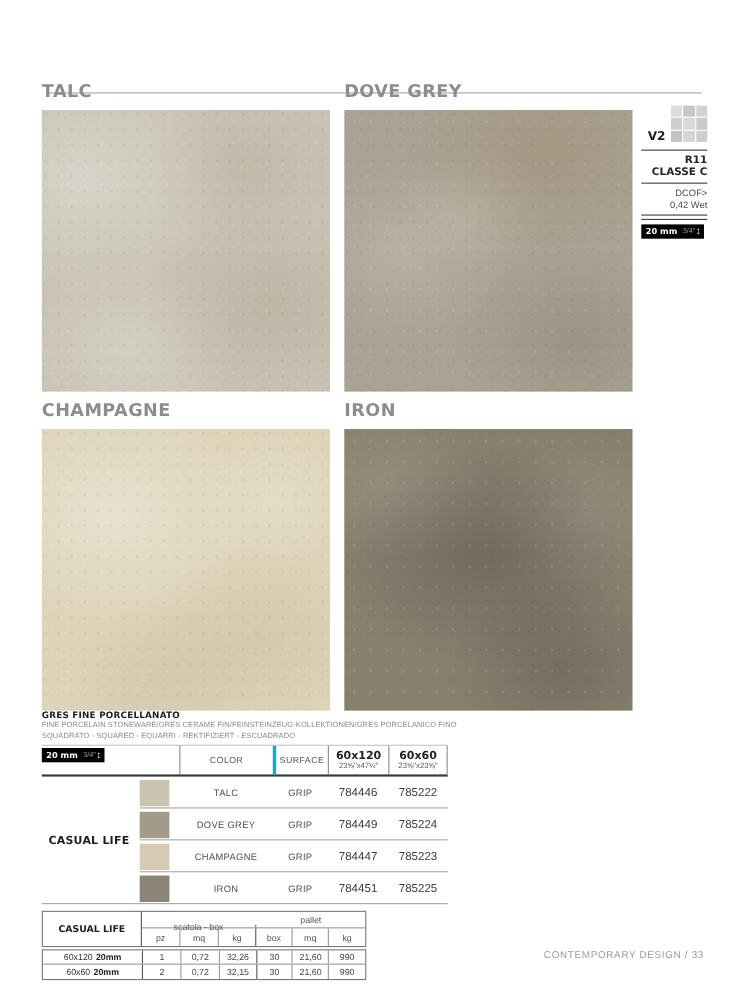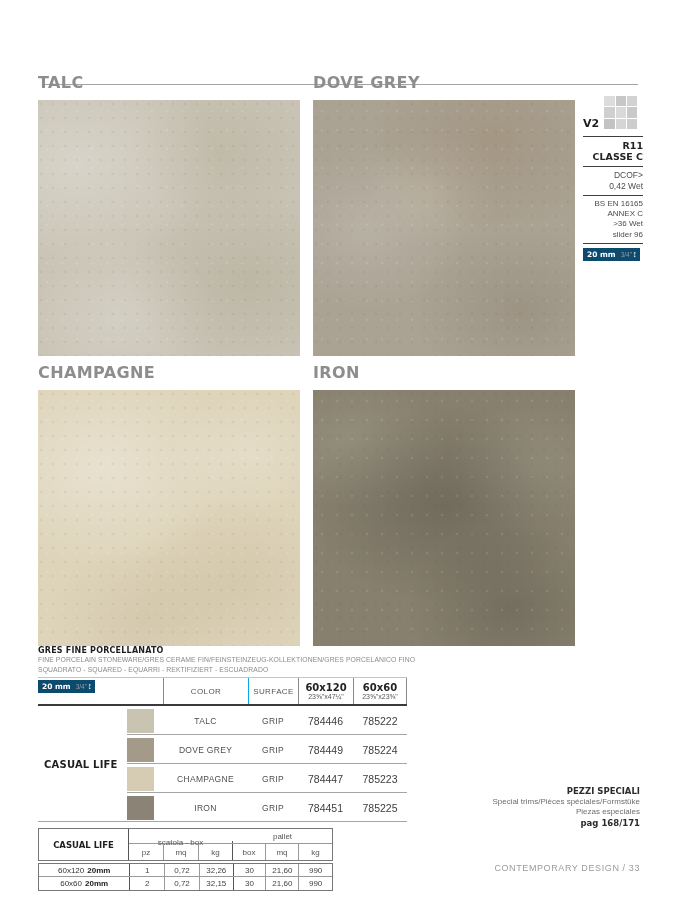--- a/index.html
+++ b/index.html
@@ -36,57 +36,57 @@
       radial-gradient(50% 40% at 80% 25%, rgba(255,255,255,0.20), transparent 60%),
       radial-gradient(55% 45% at 40% 90%, rgba(150,132,95,0.13), transparent 65%);}
   .tile--iron{background-image:
       radial-gradient(80% 60% at 50% 45%, rgba(40,35,28,0.22), transparent 65%),
       radial-gradient(60% 45% at 15% 20%, rgba(222,217,202,0.15), transparent 60%),
       radial-gradient(55% 45% at 85% 30%, rgba(226,221,206,0.13), transparent 60%),
       radial-gradient(60% 50% at 75% 85%, rgba(45,40,30,0.20), transparent 65%);}
 
   
   .sidebar{position:absolute;left:583px;top:96px;width:60px;}
-  .v2row{display:flex;align-items:flex-end;justify-content:flex-start;gap:5px;padding-bottom:4px;}
+  .v2row{display:flex;align-items:flex-end;justify-content:flex-end;gap:5px;padding-bottom:4px;}
   .v2label{font-family:"DejaVu Sans",sans-serif;font-weight:700;font-size:11px;color:#1e1e1e;line-height:1;}
   .vgrid{width:33px;height:33px;display:grid;grid-template-columns:repeat(3,1fr);
     grid-template-rows:repeat(3,1fr);gap:1px;}
   .vgrid i{display:block;}
   .vgrid i:nth-child(1){background:#dcdcdc}.vgrid i:nth-child(2){background:#c7c7c7}
   .vgrid i:nth-child(3){background:#d2d2d2}.vgrid i:nth-child(4){background:#cfcfcf}
   .vgrid i:nth-child(5){background:#d9d9d9}.vgrid i:nth-child(6){background:#c9c9c9}
   .vgrid i:nth-child(7){background:#c3c3c3}.vgrid i:nth-child(8){background:#d5d5d5}
   .vgrid i:nth-child(9){background:#cdcdcd}
   .sep{border:0;border-top:1px solid #3e3e3e;margin:3px 0;}
   .spec-strong{text-align:right;font-family:"DejaVu Sans",sans-serif;font-weight:700;
     font-size:9.5px;color:#242424;line-height:1.2;margin:2px 0;}
   .spec-text{text-align:right;font-size:8.5px;color:#4c4c4c;line-height:1.3;margin:2px 0;}
   .spec-small{text-align:right;font-size:8px;color:#4c4c4c;line-height:1.28;margin:3px 0;}
 
   
-  .badge20{display:flex;align-items:center;background:#0c4a6e;height:13px;
+  .badge20{display:flex;align-items:center;background:#000000;height:13px;
     padding:0 3px 0 4px;box-sizing:border-box;}
   .badge20 .mm{font-family:"DejaVu Sans",sans-serif;font-weight:700;font-size:7.5px;color:#fff;white-space:nowrap;}
   .badge20 .inch{font-size:6.5px;color:#9a9a9a;margin-left:5px;white-space:nowrap;}
   .badge20 .arrow{margin-left:auto;color:#fff;font-size:9px;line-height:1;}
   .sidebar .badge20{width:57px;margin-top:4px;}
 
   
   .section-block{position:absolute;left:38px;top:646px;}
   .section-title{font-family:"DejaVu Sans",sans-serif;font-weight:700;font-size:8px;color:#1e1e1e;letter-spacing:0.2px;}
   .section-sub{font-size:6.8px;color:#8a8a8a;line-height:1.45;letter-spacing:0.1px;}
 
   
   .ptable{position:absolute;left:38px;top:677px;width:369px;}
   .pt-head{display:flex;height:29px;border-top:1px solid #c4c4c4;border-bottom:2px solid #3a3a3a;box-sizing:border-box;}
   .pt-head .c{display:flex;flex-direction:column;align-items:center;justify-content:center;box-sizing:border-box;}
   .c-series{width:125px;align-items:flex-start !important;justify-content:flex-start !important;padding-top:2px;}
   .c-series .badge20{width:57px;}
   .c-color{width:85px;border-left:1px solid #8a8a8a;}
-  .c-surface{width:50px;border-left:1px solid #0ea5e9;}
+  .c-surface{width:50px;border-left:3px solid #0ea5e9;}
   .c-size{width:55px;border-left:1px solid #8a8a8a;}
   .c-size2{width:54px;border-left:1px solid #8a8a8a;border-right:1px solid #8a8a8a;}
   .colhead{font-size:8px;color:#555;letter-spacing:0.4px;}
   .sizecm{font-family:"DejaVu Sans",sans-serif;font-weight:700;font-size:10px;color:#222;line-height:1.1;}
   .sizein{font-size:7px;color:#555;line-height:1.1;}
   .pt-body{position:relative;}
   .series-label{position:absolute;left:6px;top:0;height:116px;display:flex;align-items:center;
     font-family:"DejaVu Sans",sans-serif;font-weight:700;font-size:10px;color:#1f1f1f;letter-spacing:0.2px;}
   .prow{position:relative;display:flex;align-items:center;height:29px;}
   .prow::after{content:"";position:absolute;left:89px;right:0;bottom:0;height:1px;background:#a5a5a5;}
@@ -166,26 +166,20 @@
     <div class="spec-strong">
       <div>R11</div>
       <div>CLASSE C</div>
     </div>
     <hr class="sep">
     <div class="spec-text">
       <div>DCOF&gt;</div>
       <div>0,42 Wet</div>
     </div>
     <hr class="sep">
-    <div class="spec-small">
-      <div>BS EN 16165</div>
-      <div>ANNEX C</div>
-      <div>&gt;36 Wet</div>
-      <div>slider 96</div>
-    </div>
     <hr class="sep">
     <div class="badge20">
       <span class="mm">20 mm</span>
       <span class="inch">3/4"</span>
       <span class="arrow">↕</span>
     </div>
   </div>
 
   <div class="section-block">
     <div class="section-title">GRES FINE PORCELLANATO</div>
@@ -252,26 +246,20 @@
             <span class="swatch" style="background-color: rgb(139, 131, 117);"></span>
           </div>
         <span class="cell-color">IRON</span>
         <span class="cell-surface">GRIP</span>
         <span class="cell-code1">784451</span>
         <span class="cell-code2">785225</span>
       </div>
     </div>
   </div>
 
-  <div class="special">
-    <div class="t">PEZZI SPECIALI</div>
-    <div class="s">Special trims/Pièces spéciales/Formstüke</div>
-    <div class="s">Piezas especiales</div>
-    <div class="t">pag 168/171</div>
-  </div>
 
   <div class="packtable">
     <div class="phead">
       <div class="series">CASUAL LIFE</div>
       <div class="groups">
         <div class="grouprow">
           <div class="gbox">scatola - box</div>
           <div class="gpallet">pallet</div>
         </div>
         <div class="subrow">

